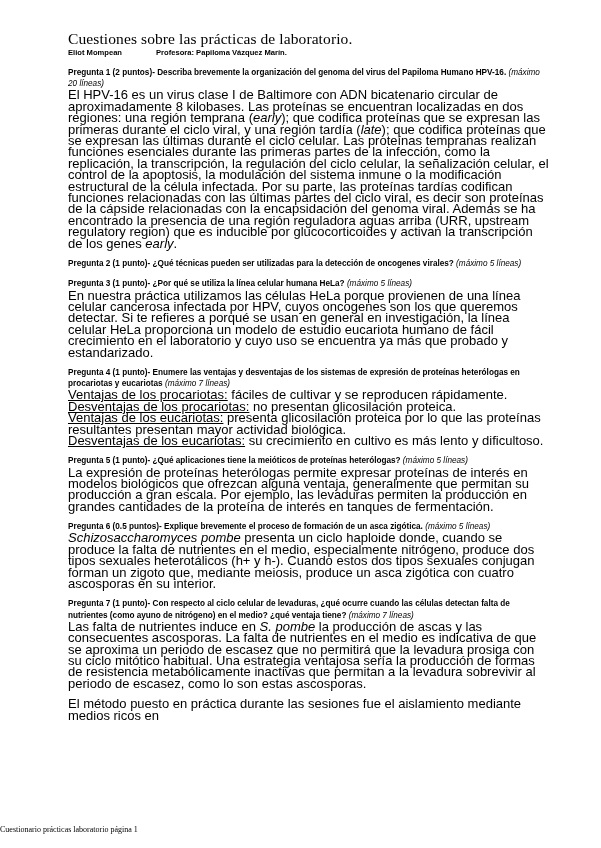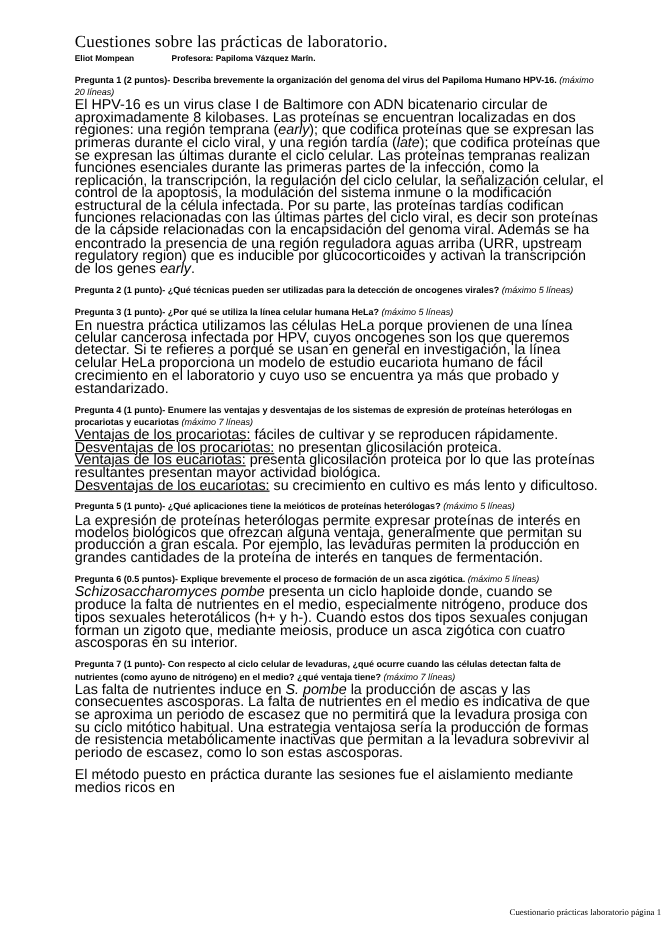--- a/index.html
+++ b/index.html
@@ -61,21 +61,21 @@
     margin: 0;
     text-align: left;
   }
   .q-body .u { text-decoration: underline; }
   .sub-line { display: block; }
   .footer {
     position: absolute;
     bottom: 14px;
     left: 0;
     width: 601px;
-    text-align: right;
+    text-align: left;
     font-family: "Liberation Serif", serif;
     font-size: 8px;
     color: #000;
   }
 </style>
 </head>
 <body>
 
 <div class="page">
 

